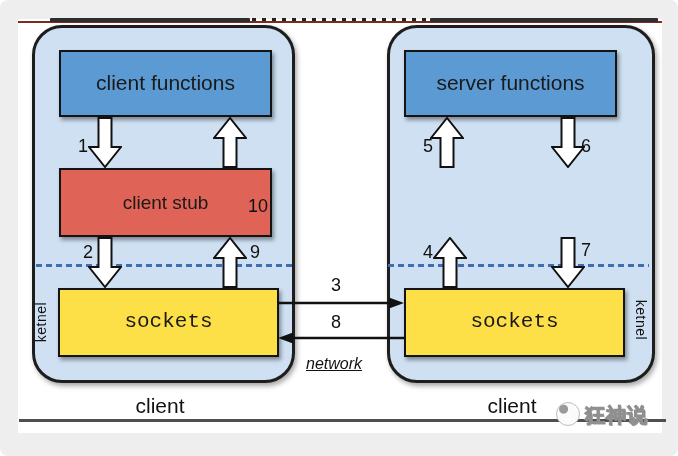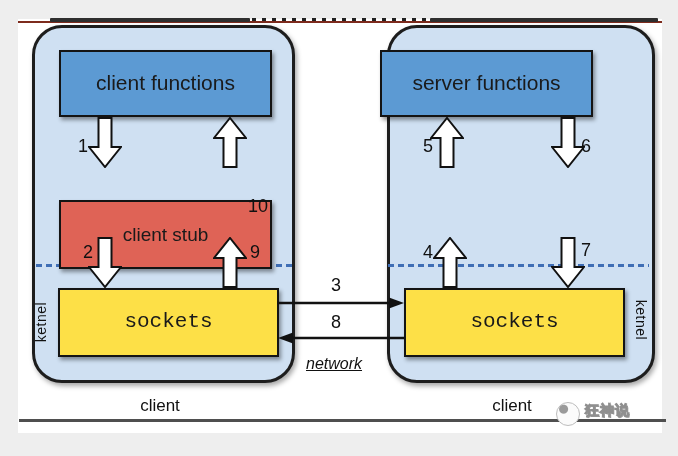--- a/index.html
+++ b/index.html
@@ -1,17 +1,17 @@
 <!DOCTYPE html>
 <html><head>
 <meta charset="utf-8">
 <style>
   html,body{margin:0;padding:0;}
   body{font-family:"Liberation Sans", sans-serif;}
-  .screen{position:relative;width:678px;height:456px;background:#eeeeee;overflow:hidden;}
+  .screen{position:relative;width:678px;height:456px;background:#eeeeee;overflow:hidden;border-radius:8px;}
   .content{position:absolute;left:18px;top:19px;width:644px;height:414px;background:#ffffff;}
 
   
   .crop-strip{position:absolute;z-index:3;}
   .crop-seg{position:absolute;height:4px;background:#2e2e2e;border-radius:1px;}
   .crop-dots{position:absolute;height:3px;background:repeating-linear-gradient(90deg,#222 0 4px,transparent 4px 10px);}
   .crop-maroon{position:absolute;height:2px;background:#7d2b1d;}
 
   
   .host{position:absolute;z-index:2;background:#cfe0f2;border:3px solid #1d1d1d;border-radius:30px;
@@ -33,33 +33,33 @@
 
   
   .varrow{position:absolute;z-index:6;width:34px;height:51px;}
   .varrow.up{transform:rotate(180deg);}
 
   
   .harrow{position:absolute;z-index:6;}
 
   
   .num{position:absolute;z-index:7;transform:translate(-50%,-50%);font-size:18px;color:#111;}
-  .caption{position:absolute;z-index:7;transform:translate(-50%,-50%);font-size:17px;color:#111;text-align:right;}
+  .caption{position:absolute;z-index:7;transform:translate(-50%,-50%);font-size:21px;color:#111;text-align:right;}
   .netlbl{position:absolute;z-index:7;transform:translate(-50%,-50%);font-size:16px;font-style:italic;color:#111;text-decoration:underline;}
   .kernel{position:absolute;z-index:7;transform:translate(-50%,-50%) rotate(-90deg);font-size:14px;color:#111;letter-spacing:0.5px;}
   .kernel.right{transform:translate(-50%,-50%) rotate(90deg);}
 
   
   .hrule{position:absolute;z-index:4;height:2.5px;background:#4f4f4f;}
 
   
   .wm-logo{position:absolute;z-index:8;width:24px;height:24px;border-radius:50%;
            background:radial-gradient(circle at 30% 28%,#9a9a9a 0 4px,#fbfbfb 5px);
            border:1px solid #bdbdbd;box-sizing:border-box;}
-  .wm-text{position:absolute;z-index:8;font-size:14px;font-weight:bold;color:#d6d6d6;
+  .wm-text{position:absolute;z-index:8;font-size:20px;font-weight:bold;color:#d6d6d6;
            -webkit-text-stroke:1px #8f8f8f;text-shadow:1px 1px 0 #9e9e9e;letter-spacing:1px;}
 </style>
 </head>
 <body>
 
 <div class="screen">
   <div class="content"></div>
 
   <div class="crop-maroon crop-strip" style="left:18px;top:21px;width:644px;"></div>
   <div class="crop-seg crop-strip" style="left:50px;top:18px;width:200px;"></div>
@@ -68,28 +68,28 @@
 
   <div class="host" style="left:32px;top:25px;width:263px;height:358px;"></div>
   <div class="host" style="left:387px;top:25px;width:268px;height:358px;"></div>
 
   <div class="dashed" style="left:36px;top:264px;width:258px;"></div>
   <div class="dashed" style="left:388px;top:264px;width:261px;"></div>
 
   <div class="box blue" style="left:59px;top:50px;width:213px;height:67px;">
     <span class="l1">client functions</span>
   </div>
-  <div class="box red" style="left:59px;top:168px;width:213px;height:69px;margin-top:32px;">
+  <div class="box red" style="left:59px;top:168px;width:213px;height:69px;">
     <span class="l1">client stub</span>
   </div>
   <div class="box orange" style="left:58px;top:288px;width:221px;height:69px;">
     <span class="l1">sockets</span>
   </div>
 
-  <div class="box blue" style="left:380px;top:50px;width:213px;height:67px;">
+  <div class="box blue" style="left:404px;top:50px;width:213px;height:67px;">
     <span class="l1">server functions</span>
   </div>
   <div class="box orange" style="left:404px;top:288px;width:221px;height:69px;">
     <span class="l1">sockets</span>
   </div>
 
   <svg class="varrow" style="left:88px;top:117px;" viewBox="0 0 34 51">
     <polygon points="10.5,1 23.5,1 23.5,30 33,30 17,50 1,30 10.5,30" fill="#ffffff" stroke="#111" stroke-width="2"></polygon>
   </svg>
   <svg class="varrow up" style="left:213px;top:117px;" viewBox="0 0 34 51">

